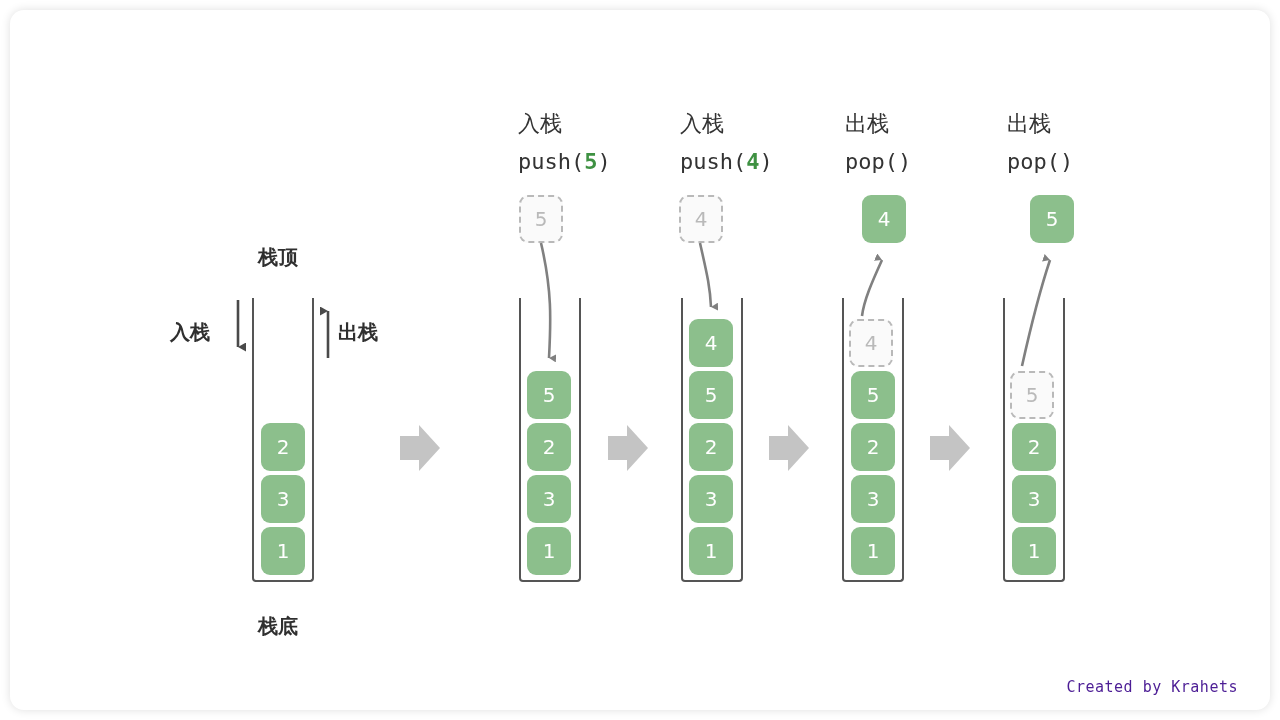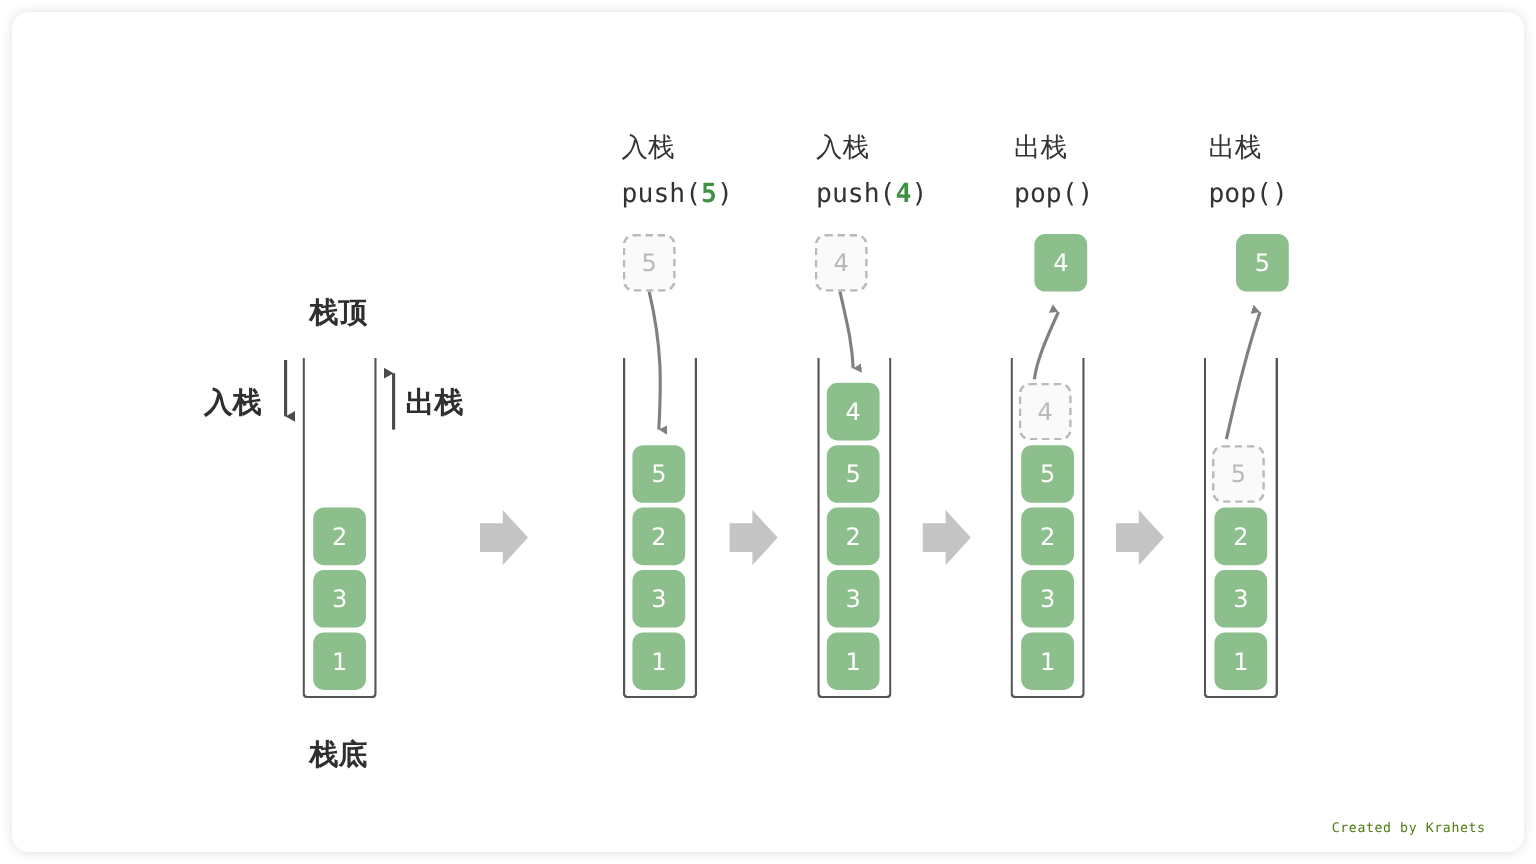--- a/index.html
+++ b/index.html
@@ -46,21 +46,21 @@
     font-size: 25px;
     font-weight: bold;
     color: #2f2f2f;
     letter-spacing: 0.5px;
   }
 
   
   .cjk-label {
     position: absolute;
     font-family: "DejaVu Sans", "Liberation Sans", sans-serif;
-    font-size: 24px;
+    font-size: 20px;
     font-weight: bold;
     color: #2f2f2f;
     white-space: nowrap;
   }
   .op-label {
     position: absolute;
     font-size: 22px;
     color: #333333;
     white-space: nowrap;
     line-height: 38px;
@@ -112,22 +112,22 @@
     background: #fafafa;
     color: #b9b9b9;
     border: 2px dashed #b9b9b9;
   }
 
   .credit {
     position: absolute;
     right: 42px;
     bottom: 24px;
     font-family: "DejaVu Sans Mono", "Liberation Mono", monospace;
-    font-size: 11px;
-    color: #4d7c0f;
+    font-size: 15px;
+    color: #4c1d95;
     letter-spacing: 0.5px;
     margin-top: 27px;
   }
 
   svg.overlay {
     position: absolute;
     left: 0; top: 0;
     width: 1280px;
     height: 720px;
     pointer-events: none;

